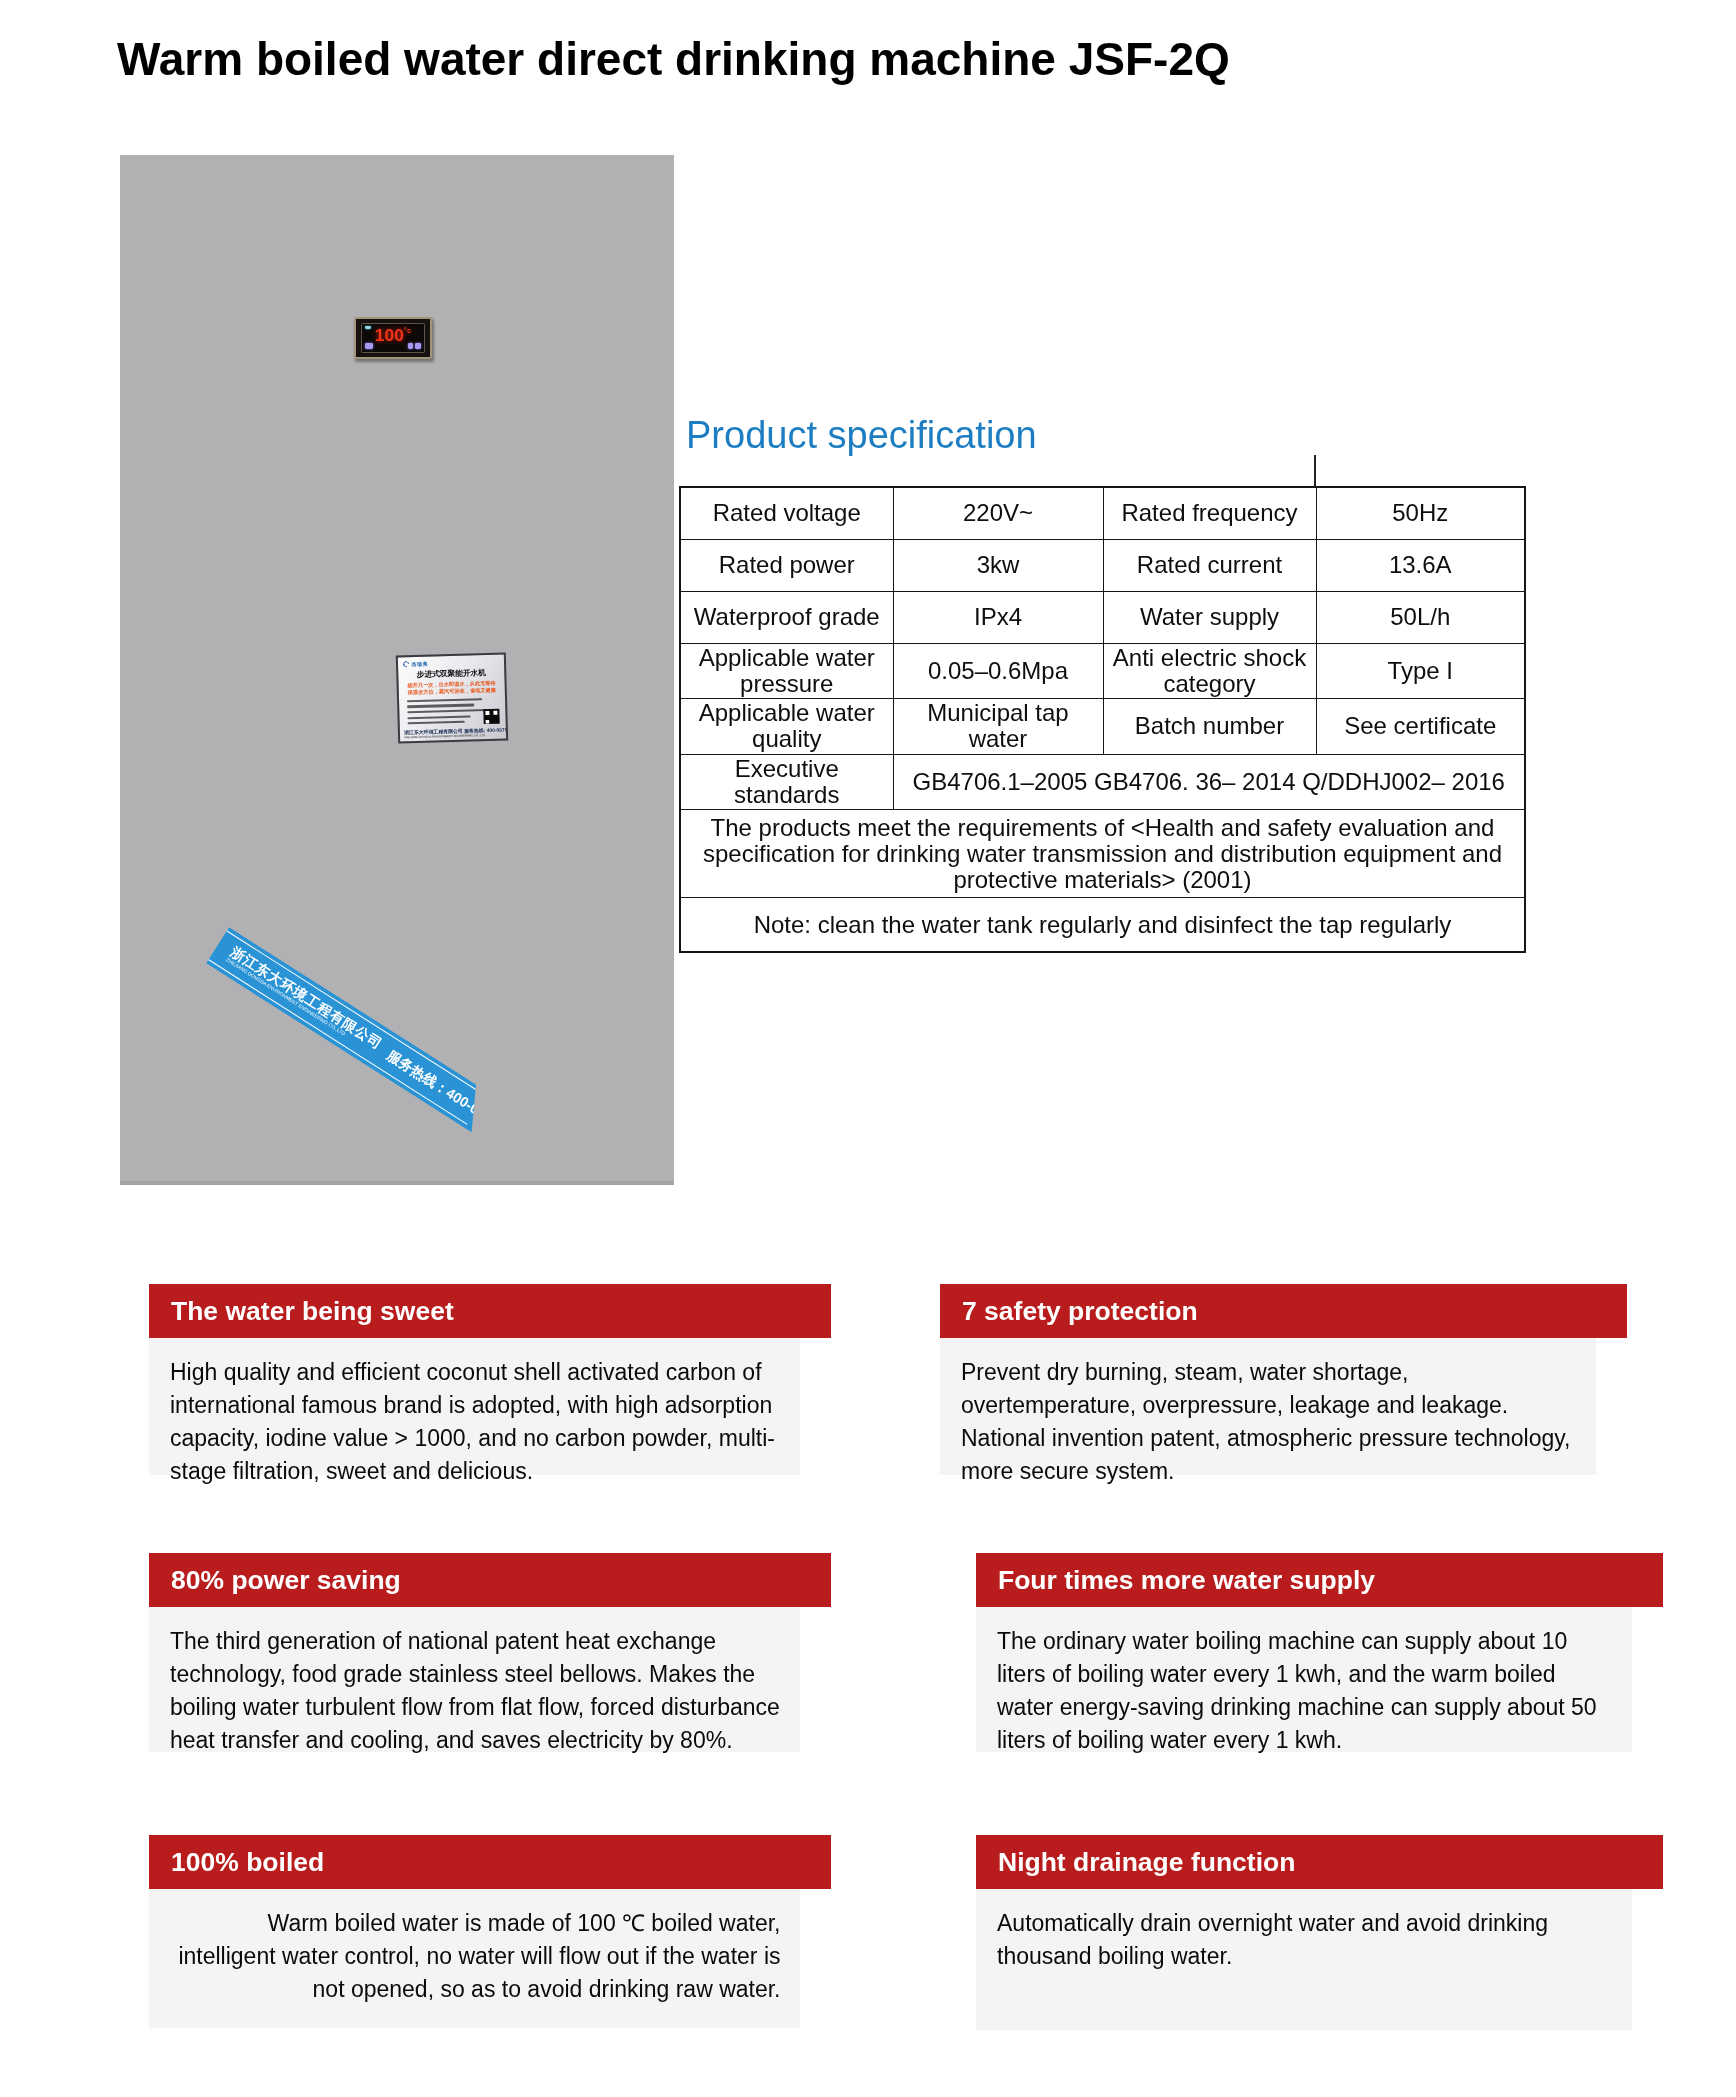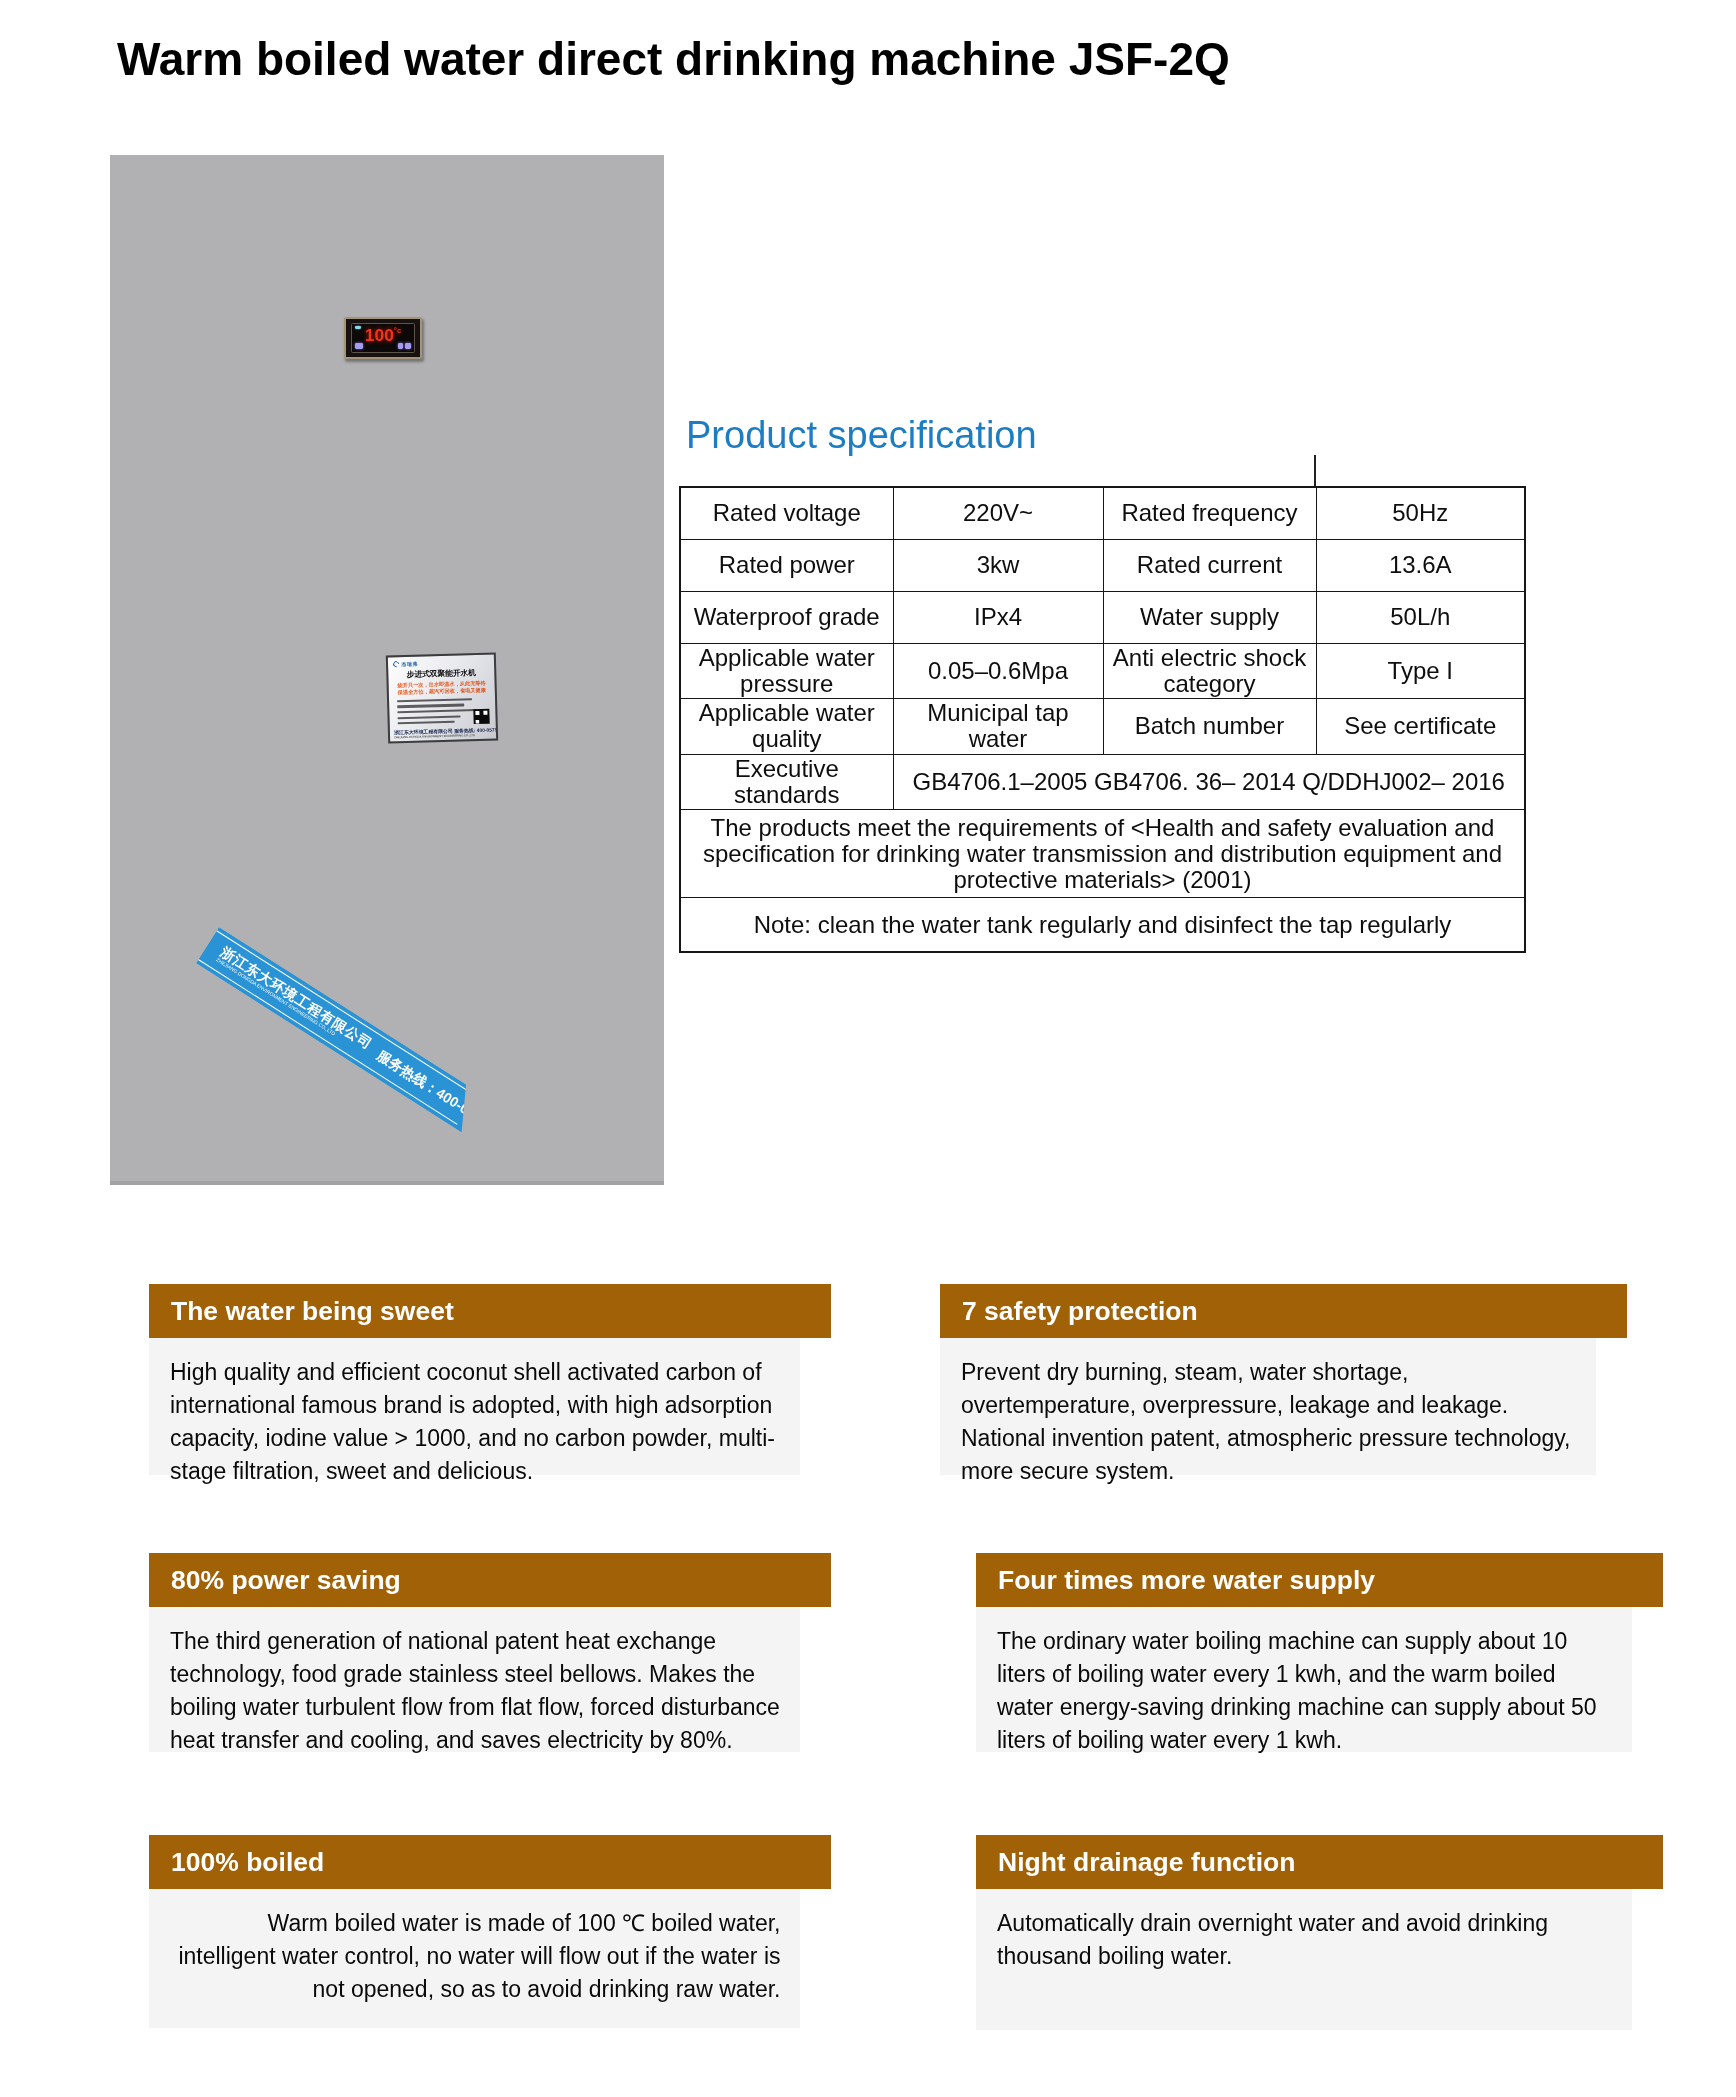--- a/index.html
+++ b/index.html
@@ -7,21 +7,21 @@
     width:1736px;height:2097px;position:relative;background:#ffffff;
     font-family:"Liberation Sans", sans-serif;color:#111;
   }
   
   .page-title{
     position:absolute;left:117px;top:32px;
     font-size:46px;font-weight:bold;color:#000;letter-spacing:0px;white-space:nowrap;
   }
   
   .machine{
-    position:absolute;left:110px;top:155px;width:554px;height:1030px;
+    position:absolute;left:120px;top:155px;width:554px;height:1030px;
     background:#b1b1b3;overflow:hidden;
   }
   .machine-bottom-edge{
     position:absolute;left:0;bottom:0;width:100%;height:4.2px;background:#a2a2a4;
   }
   .display-panel{
     position:absolute;left:234px;top:162px;width:74px;height:38px;
     background:#17120f;border:2.1px solid #a3947a;border-radius:2.1px;
     box-shadow:1.4px 2.1px 2.8px rgba(0,0,0,.35);
   }
@@ -104,21 +104,21 @@
   td.val-exec{font-size:21.6px;}
   tr.r-std{height:52px;}
   tr.r-para{height:88px;}
   td.full{
     text-align:left;padding-left:18px;padding-right:14px;font-size:25px;line-height:1.18;margin-top:30px;
   }
   .table-tick{position:absolute;left:635px;top:-31px;width:2.1px;height:31px;background:#222;}
   
   .feature{position:absolute;}
   .feature .band{
-    height:54px;background:#a16207;display:flex;align-items:center;
+    height:54px;background:#b91c1c;display:flex;align-items:center;
     padding-left:22px;box-sizing:border-box;
   }
   .feature .band-label{color:#fff;font-size:26.5px;font-weight:bold;white-space:nowrap;}
   .feature .fbody{
     background:#f4f4f5;box-sizing:border-box;
     padding:18px 19.5px 0 21px;font-size:23px;line-height:33px;color:#0a0a0a;
   }
 </style>
 </head>
 <body>

